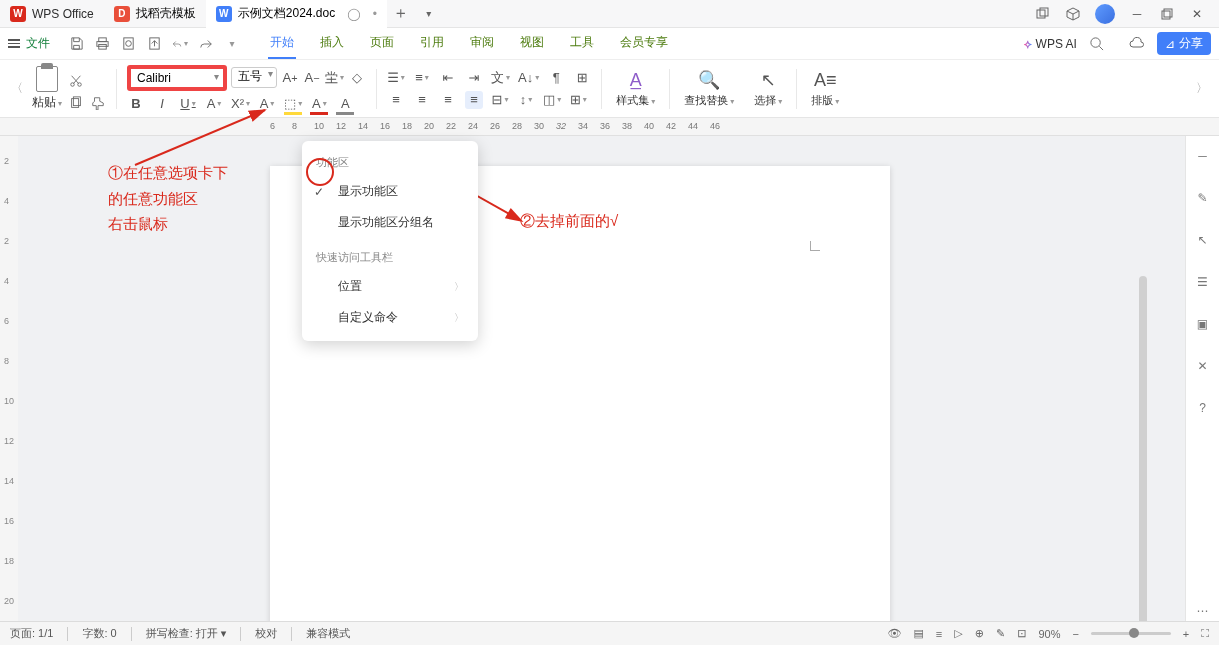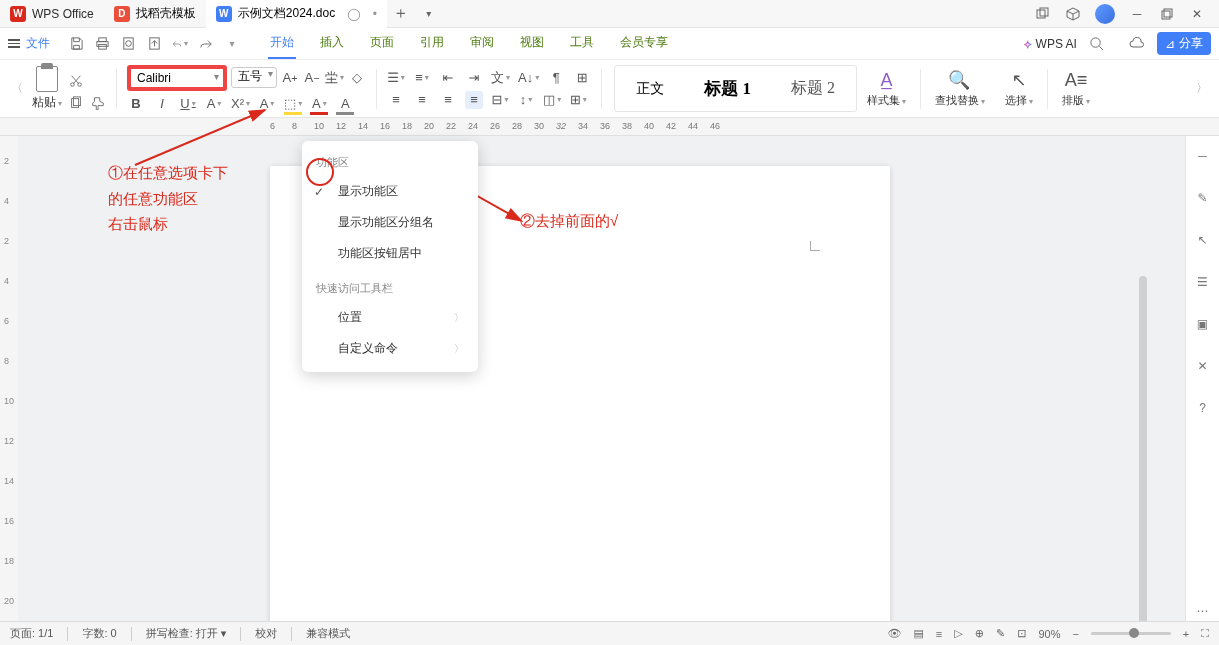--- a/index.html
+++ b/index.html
@@ -14,21 +14,21 @@
 .doc-logo { width: 16px; height: 16px; background: #417ff9; border-radius: 3px; display:flex;align-items:center;justify-content:center;color:#fff;font-size:10px;font-weight:bold; }
 .tpl-logo { width: 16px; height: 16px; background: #e94f3a; border-radius: 3px; display:flex;align-items:center;justify-content:center;color:#fff;font-size:10px;font-weight:bold; }
 .tab-spark { color:#999; margin-left:6px; }
 .newtab { width: 28px; display:flex; align-items:center; justify-content:center; color:#666; font-size:16px; }
 .win-controls { margin-left: auto; display: flex; align-items: center; gap: 14px; padding-right: 14px; color:#555; }
 .win-controls .avatar { width: 20px; height: 20px; background: linear-gradient(135deg,#5f9bff,#3a6fe0); border-radius: 50%; }
 .win-btn { width:16px; height:16px; display:flex; align-items:center; justify-content:center; }
 
 
 .menubar { height: 32px; background: #fff; display: flex; align-items: center; padding: 0 8px; gap: 8px; border-bottom:1px solid #eee; }
-.menubar .file { display:flex; align-items:center; gap:6px; color:#3b82f6; }
+.menubar .file { display:flex; align-items:center; gap:6px; color:#15803d; }
 .hamb { display:flex; flex-direction:column; gap:2px; }
 .hamb span { display:block; width:12px; height:1.5px; background:#555; }
 .qat { display:flex; align-items:center; gap:10px; margin-left:10px; color:#666; }
 .qat-icon { width:16px; height:16px; display:flex; align-items:center; justify-content:center; }
 .tabs-menu { display:flex; align-items:flex-start; gap:22px; margin-left:20px; }
 .tabs-menu .mtab { color:#4d7c0f; padding:6px 2px; }
 .tabs-menu .mtab.active { color:#417ff9; border-bottom:2px solid #417ff9; }
 .menubar-right { margin-left:auto; display:flex; align-items:center; gap:12px; }
 .ai-badge { display:flex; align-items:center; gap:4px; color:#333; }
 .ai-logo { font-weight:bold; background:linear-gradient(90deg,#ff4d9e,#4d8eff); -webkit-background-clip:text; color:transparent; }
@@ -308,25 +308,20 @@
       <div class="fbtn">≡</div>
       <div class="fbtn" style="background:#e6eefc;border-radius:3px;padding:0 2px">≡</div>
       <div class="fbtn dd">⊟</div>
       <div class="fbtn dd">↕</div>
       <div class="fbtn dd">◫</div>
       <div class="fbtn dd">⊞</div>
     </div>
   </div>
   <div class="rib-sep"></div>
 
-  <div class="style-gallery">
-    <div class="style-item">正文</div>
-    <div class="style-item h1">标题 1</div>
-    <div class="style-item h2">标题 2</div>
-  </div>
 
   <div class="big-btn">
     <div class="bicon" style="color:#8e5cc9">A̲</div>
     <span class="dd">样式集</span>
   </div>
   <div class="rib-sep"></div>
   <div class="big-btn">
     <div class="bicon">🔍</div>
     <span class="dd">查找替换</span>
   </div>
@@ -407,24 +402,20 @@
   <div class="ctx-header">功能区</div>
   <div class="ctx-item">
     <span class="check">✓</span>
     <span>显示功能区</span>
       <span></span>
   </div>
   <div class="ctx-item">
     <span>显示功能区分组名</span>
       <span></span>
   </div>
-  <div class="ctx-item">
-    <span>功能区按钮居中</span>
-      <span></span>
-  </div>
   <div class="ctx-sep"></div>
   <div class="ctx-header">快速访问工具栏</div>
   <div class="ctx-item">
     <span>位置</span>
     <span class="arrow">〉</span>
   </div>
   <div class="ctx-item">
     <span>自定义命令</span>
     <span class="arrow">〉</span>
   </div>

